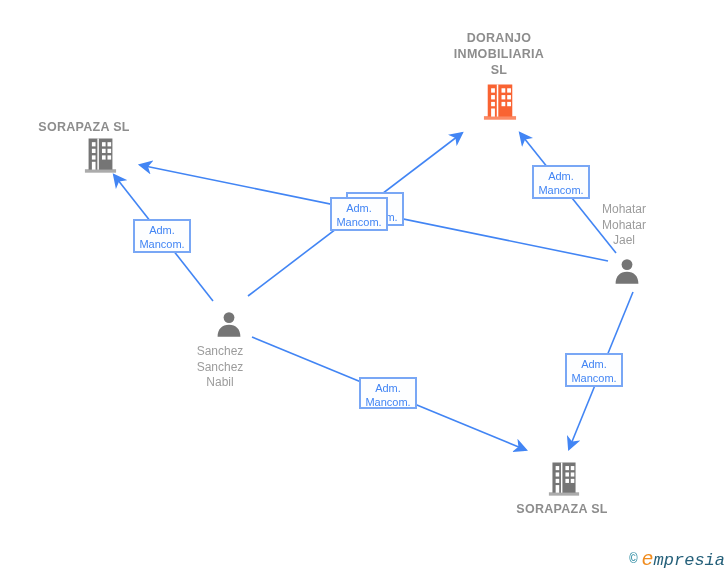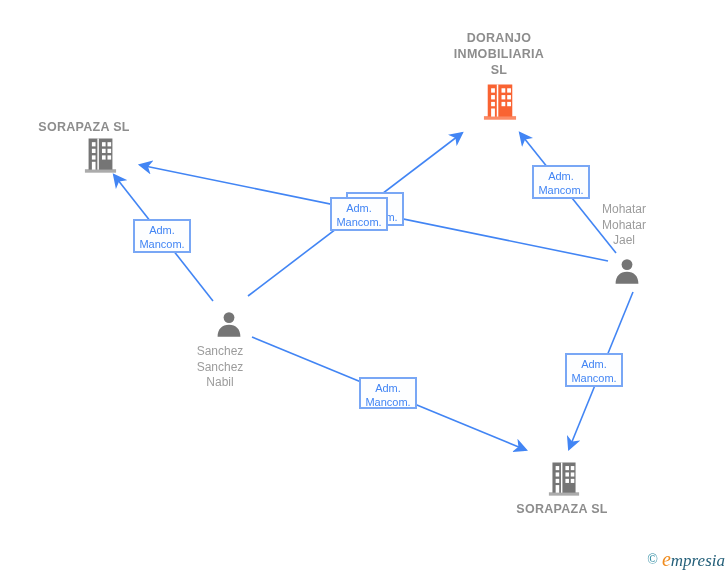--- a/index.html
+++ b/index.html
@@ -82,21 +82,21 @@
   .building-base { fill: var(--icon-base-gray); }
   .building.orange .building-body { fill: var(--highlight-orange); }
   .building.orange .building-base { fill: var(--highlight-orange); opacity: 0.75; }
   .person-fill { fill: var(--icon-gray); }
 
   .footer-logo {
     position: absolute;
     right: 3px;
     bottom: 4px;
     z-index: 5;
-    font-family: Liberation Serif, serif;
+    font-family: Liberation Mono, monospace;
     font-style: italic;
     white-space: nowrap;
     margin-left: 21px;
   }
   .footer-logo .copy {
     color: var(--logo-teal);
     font-size: 14px;
     font-style: normal;
     margin-right: 4px;
     vertical-align: 2px;

